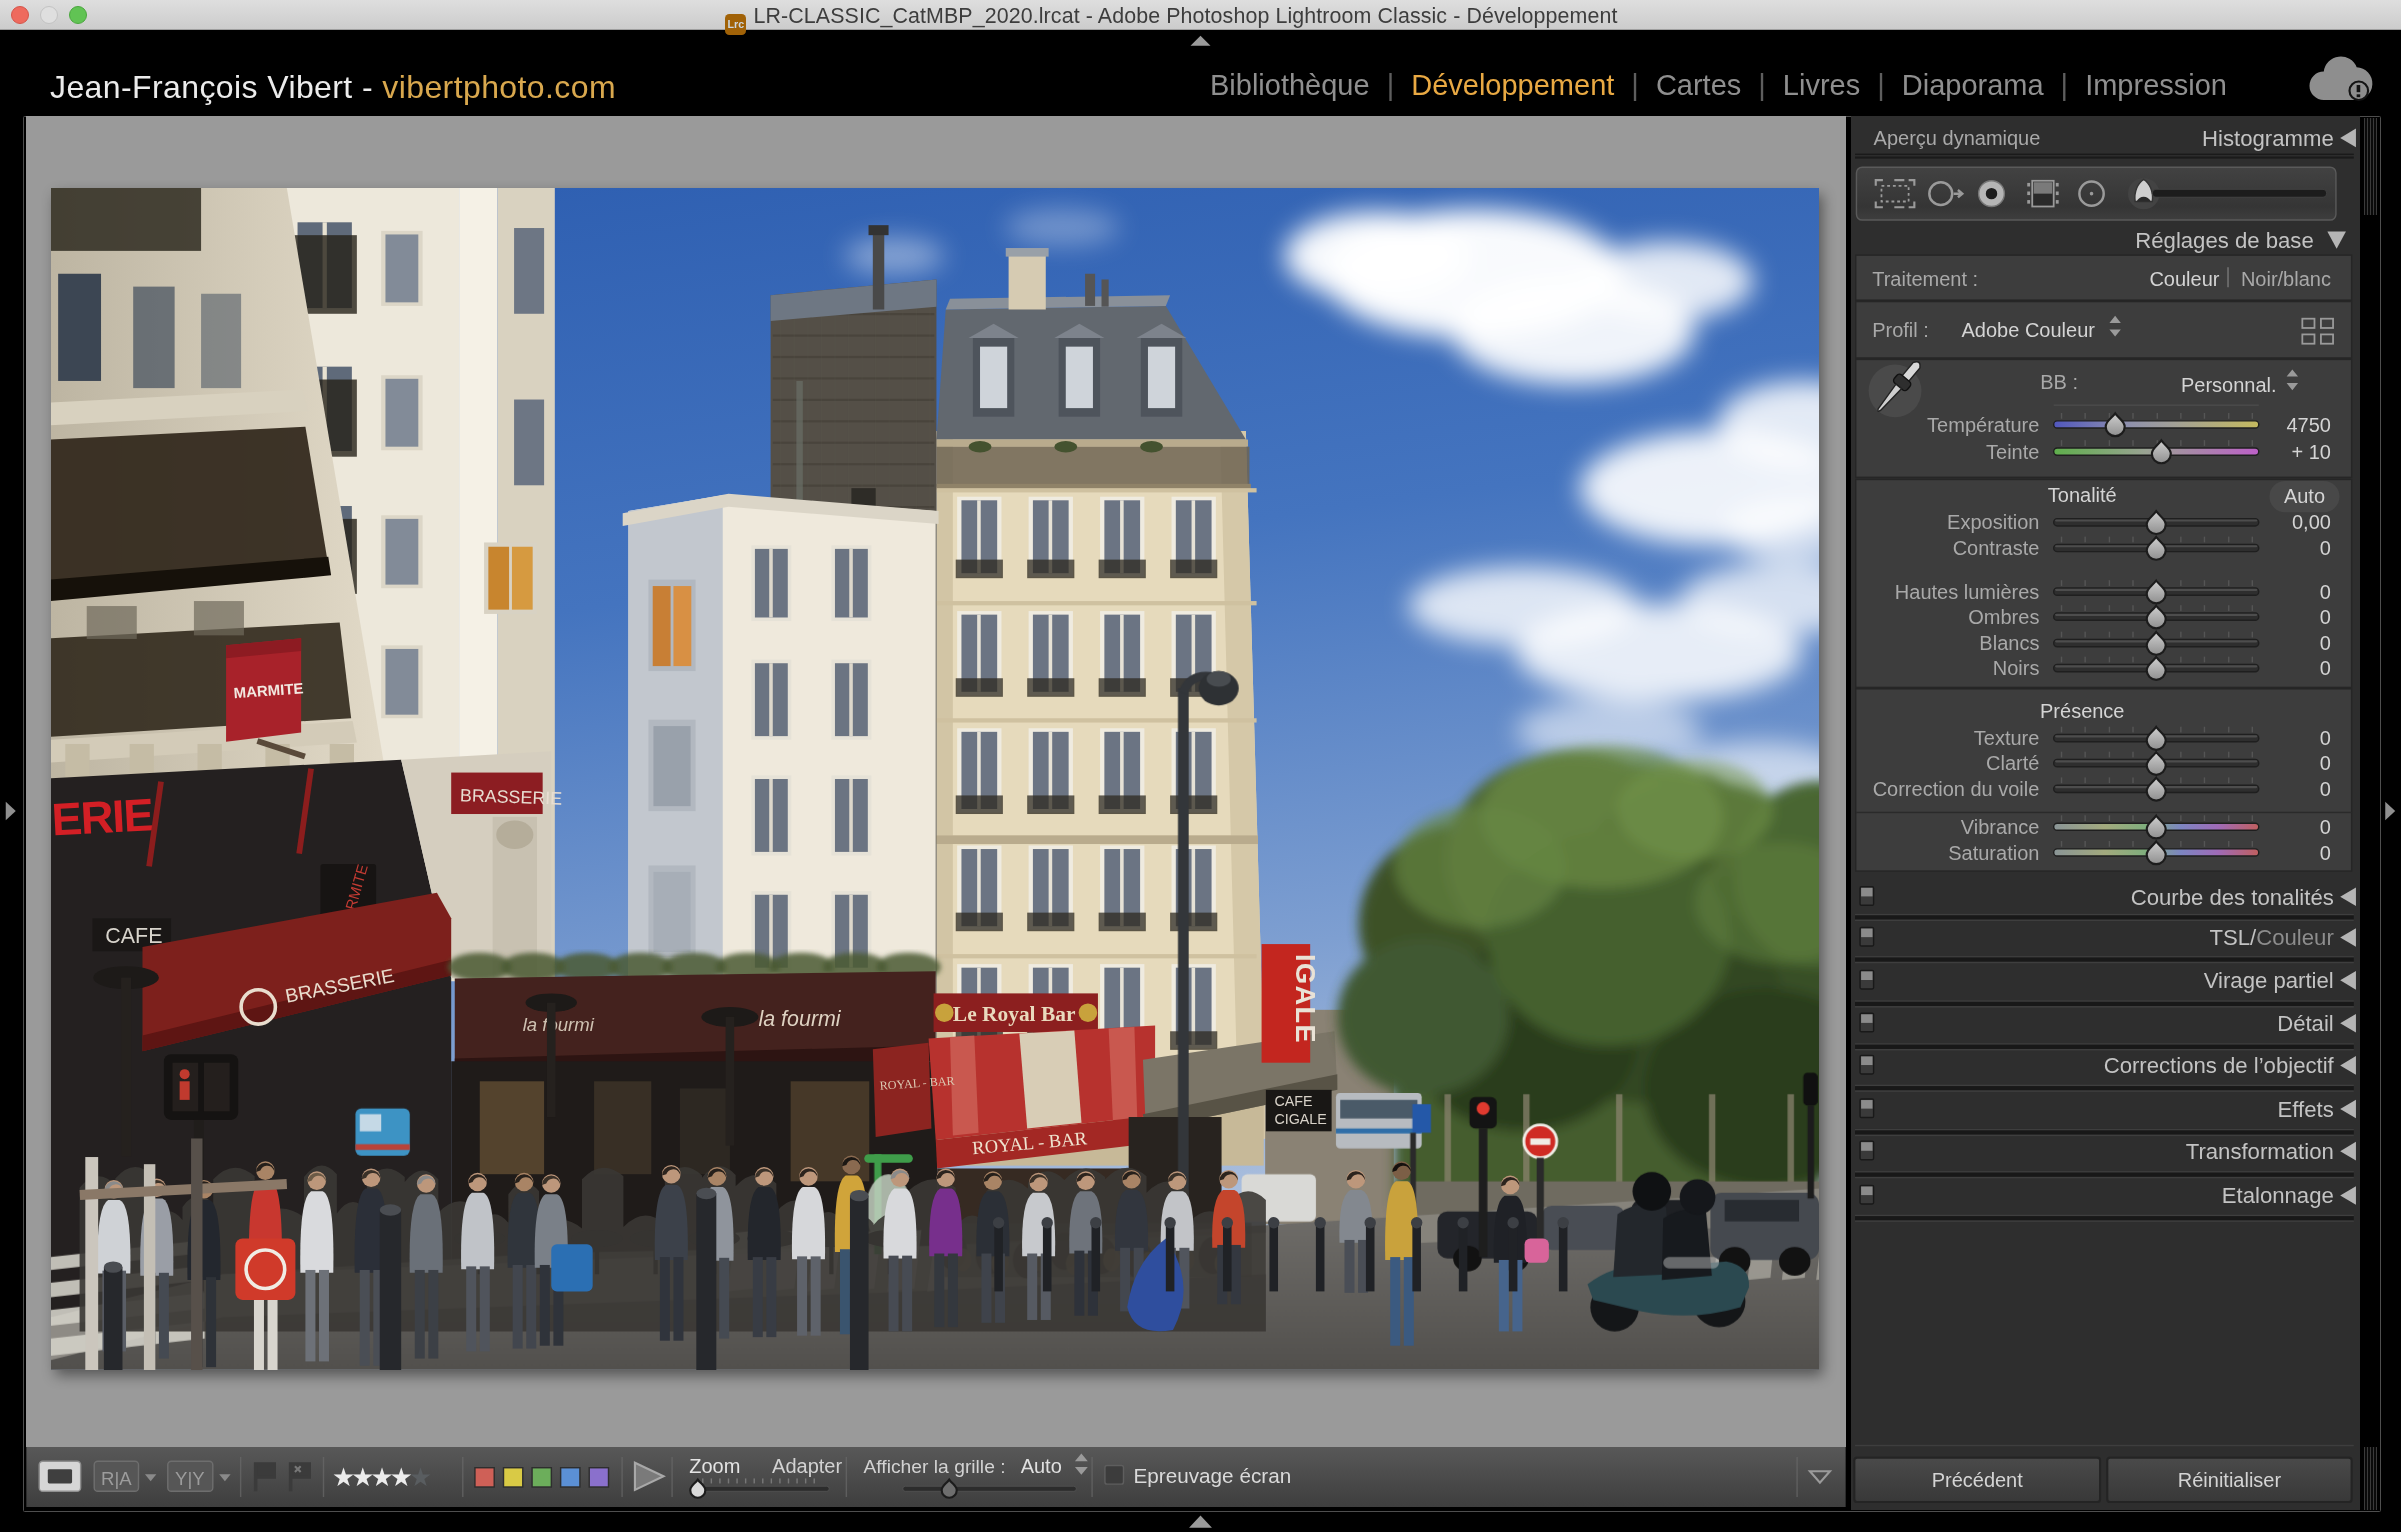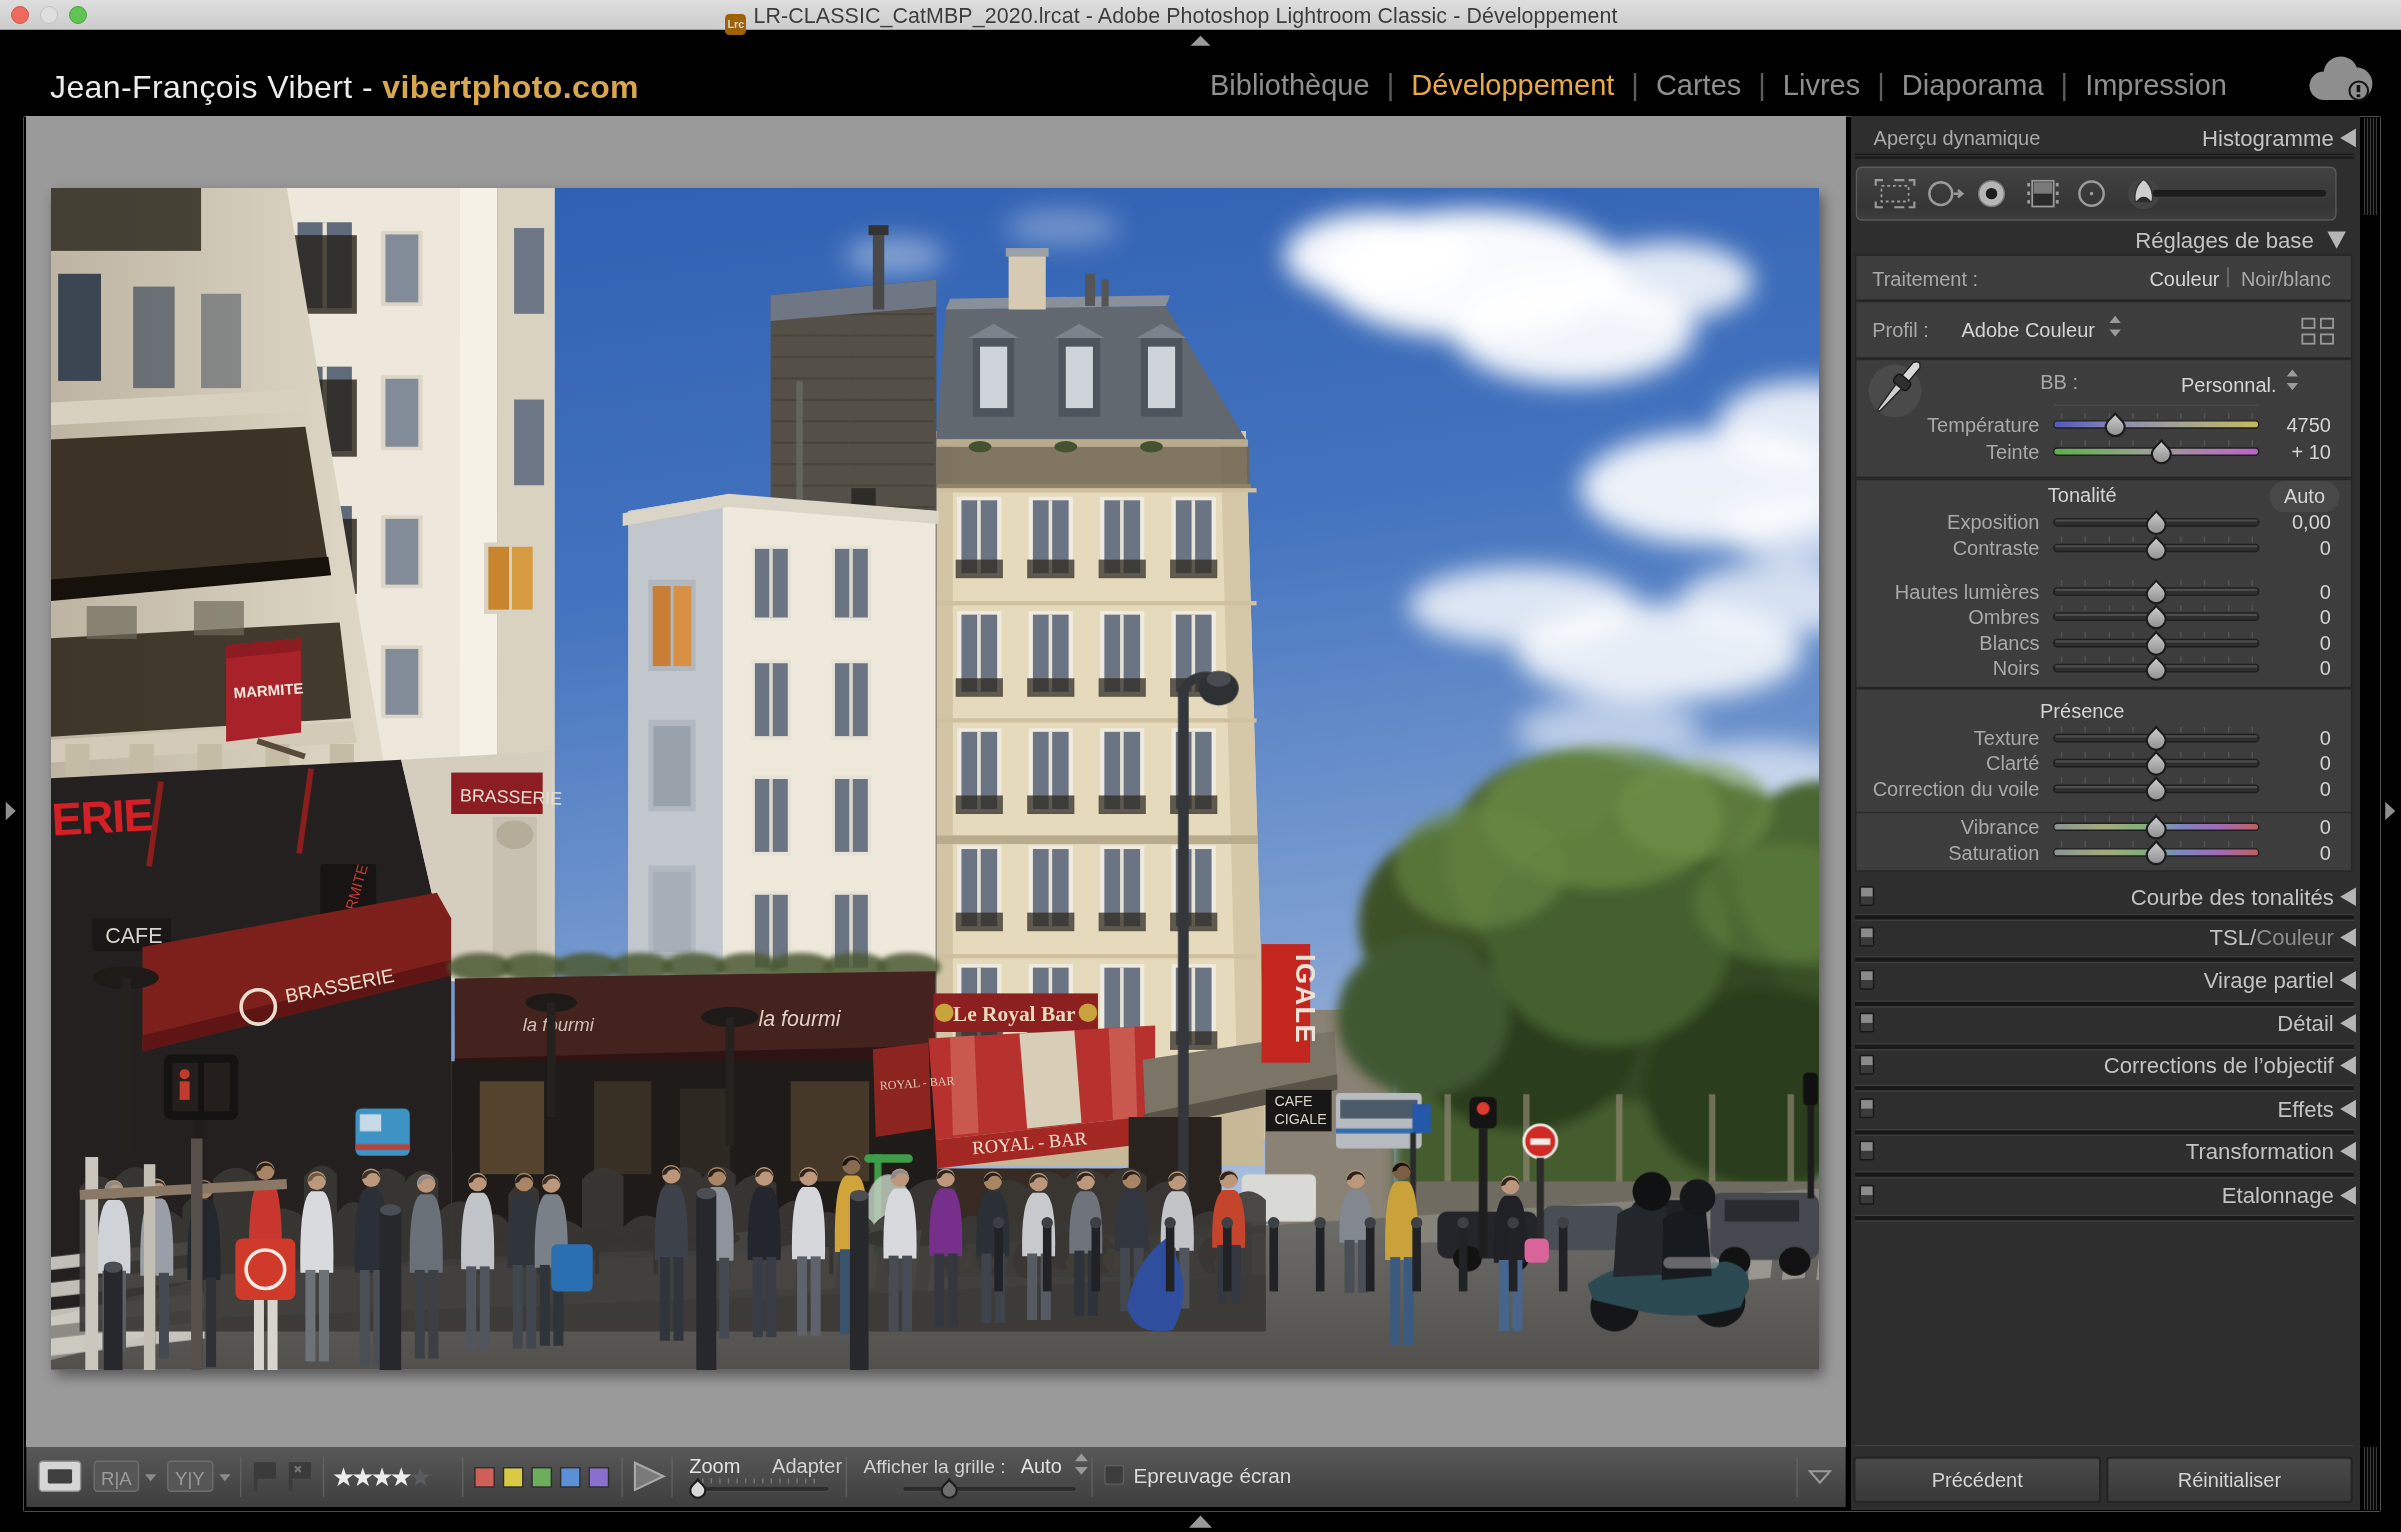--- a/index.html
+++ b/index.html
@@ -5,21 +5,21 @@
 html,body { width:2401px; height:1532px; background:#000; overflow:hidden;
   font-family:"Liberation Sans",sans-serif; }
 .abs { position:absolute; }
 #titlebar { left:0; top:0; width:2401px; height:30px;
   background:linear-gradient(#dedede,#cccccc); border-bottom:0.7px solid #9f9f9f; }
 .light { width:18px; height:18px; border-radius:50%; top:5.7px; }
 #title { width:100%; text-align:center; top:3.6px; transform:translateX(-29px); font-size:21.4px; color:#3d3d3d; letter-spacing:0.1px; }
 #lrc { display:inline-block; width:21px; height:21px; background:#a16207; border-radius:4.3px;
   color:#cdd6de; font-size:10.7px; font-weight:bold; line-height:21px; vertical-align:-5px; margin-right:7.1px; }
 #brand { left:50px; top:69px; font-size:32px; color:#ececec; letter-spacing:0.4px; }
-#brand b { color:#d9a84e; font-weight:bold; }
+#brand b { color:#d9a84e; font-weight:normal; }
 #menu { left:1210px; top:69px; font-size:29px; color:#8f8f8f; }
 #menu span { margin:0 0px; }
 #menu .sep { color:#5e5e5e; margin:0 17px; }
 #menu .act { color:#e9a943; }
 #canvas { left:26px; top:116px; width:1820px; height:1331px; background:#9a9a9a; }
 #photo { left:51px; top:188px; width:1768px; height:1182px; box-shadow:4.3px 5.7px 13px rgba(0,0,0,0.45); }
 #toolbar { left:26px; top:1447px; width:1820px; height:68px; }
 #panel { left:1851px; top:116px; width:509px; height:1394px; background:#2e2e2e; }
 .grip { left:2364px; width:13px; height:97px;
   background:repeating-linear-gradient(90deg,#3a3a3a 0 1.4px,#0a0a0a 1.4px 2.9px); }

